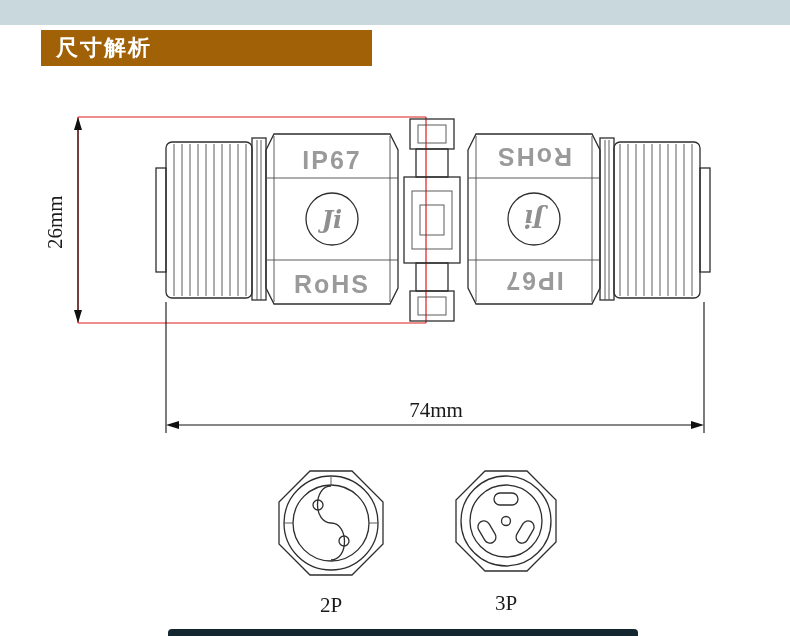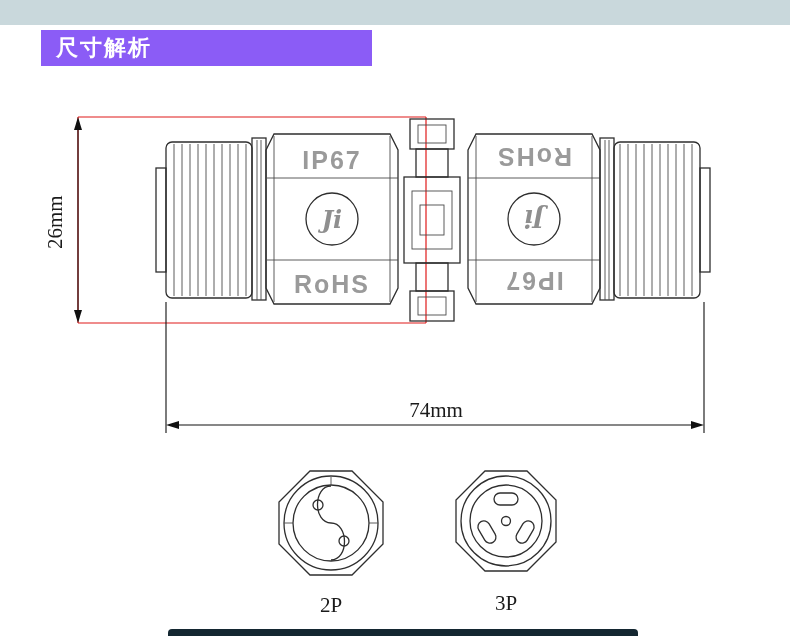--- a/index.html
+++ b/index.html
@@ -1,19 +1,19 @@
 <!DOCTYPE html>
 <html><head>
 <meta charset="utf-8">
 <style>
   html,body{margin:0;padding:0;}
   .page{position:relative;width:790px;height:636px;background:#ffffff;overflow:hidden;
         font-family:"Liberation Sans",sans-serif;}
   .top-strip{position:absolute;left:0;top:0;width:790px;height:25px;background:#c9d8dc;}
-  .section-header{position:absolute;left:41px;top:30px;width:331px;height:36px;background:#8b5cf6;
+  .section-header{position:absolute;left:41px;top:30px;width:331px;height:36px;background:#a16207;
         display:flex;align-items:center;padding-left:15px;box-sizing:border-box;}
   .section-title{color:#ffffff;font-size:22px;font-weight:bold;letter-spacing:2px;}
   svg.diagram{position:absolute;left:0;top:0;width:790px;height:636px;}
   .ln{stroke:#2e2e2e;stroke-width:1.3;fill:none;}
   .lnthin{stroke:#4a4a4a;stroke-width:0.9;fill:none;}
   .red{stroke:#e01b1b;stroke-width:1.2;fill:none;}
   .blk{stroke:#111111;stroke-width:1.1;fill:none;}
   .arrow{fill:#111111;stroke:none;}
   .dim-text{font-family:"Liberation Serif",serif;font-size:21px;fill:#1a1a1a;}
   .marking{font-family:"Liberation Sans",sans-serif;font-weight:bold;font-size:25px;

